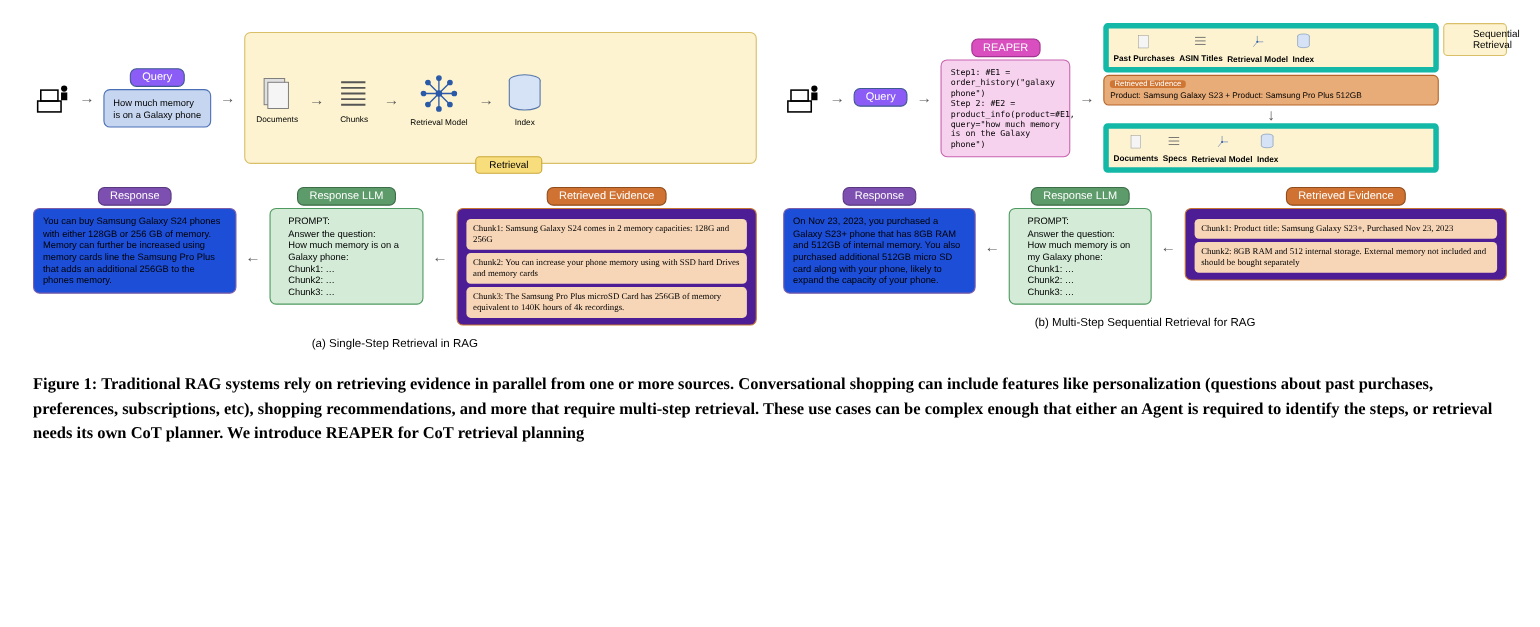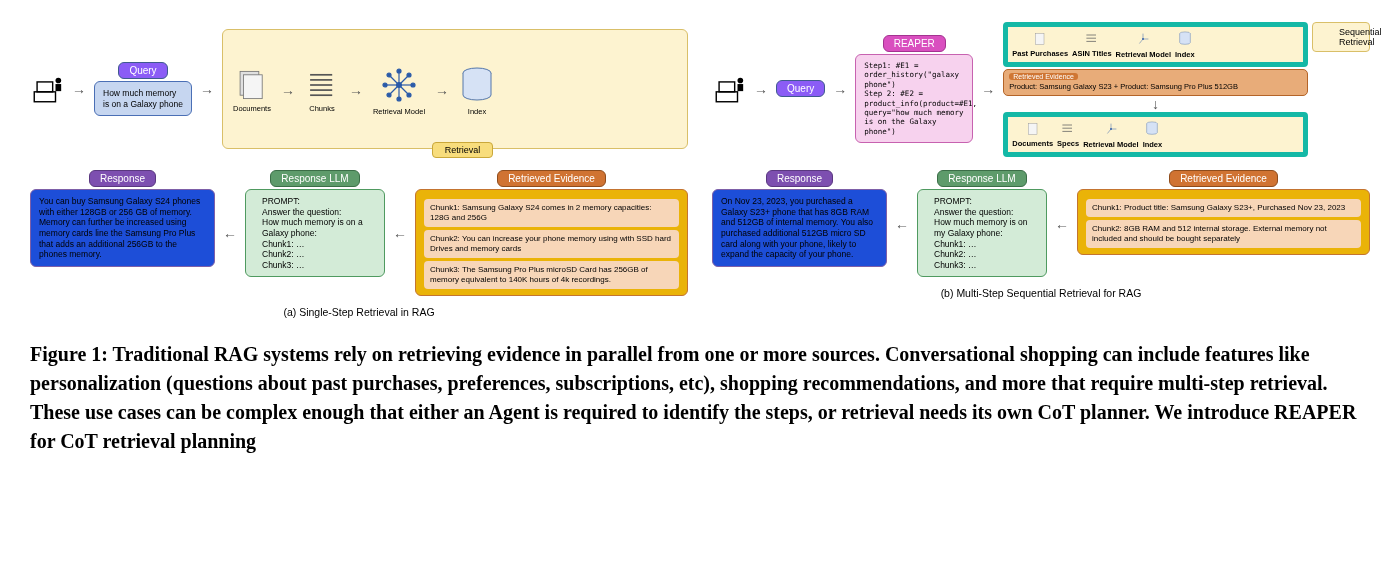--- a/index.html
+++ b/index.html
@@ -11,35 +11,35 @@
   .box { border: 1.5px solid; border-radius: 6px; padding: 6px 8px; font-size: 8.5px; line-height: 1.25; }
   .label-pill { display: inline-block; border: 1.5px solid; border-radius: 6px; padding: 2px 10px; font-size: 10px; margin-bottom: 2px; font-weight: 500; }
   .stack { display: flex; flex-direction: column; align-items: center; }
   
   .query    { background: #c6d6f0; border-color: #4a6fb5; }
   .query-lbl{ background: #8b5cf6; border-color: #3f5a8f; color: #fff; }
   .response { background: #1d4ed8; border-color: #7d5fa8; }
   .response-lbl { background: #7d4fb0; border-color: #5a3880; color:#fff; }
   .llm      { background: #d3ebd7; border-color: #4f9a60; padding-left: 16px; }
   .llm-lbl  { background: #5e9b6b; border-color: #3b6e47; color:#fff; }
-  .evidence { background: #eab308; border-color: #c47430; }
+  .evidence { background: #4c1d95; border-color: #c47430; font-family: Liberation Serif, serif; }
   .evidence-lbl { background: #d07332; border-color: #8f4c1c; color:#fff; }
   .chunk    { background: #f7d6b8; border-color: #d08c4e; border-radius: 4px; padding: 4px 6px; margin-top: 3px; font-size: 8px; }
   .retrieval-box { background: #fdf3d0; border: 1.5px solid #d9bf68; border-radius: 6px; padding: 8px 10px 6px; display: flex; gap: 10px; align-items: center; position: relative; }
   .retrieval-lbl { background: #f8dd7c; border: 1.5px solid #caa83a; border-radius: 4px; padding: 2px 12px; font-size: 9px; position: absolute; bottom: -10px; left: 45%; }
   .seq-lbl { background: #fdf3d0; border: 1.5px solid #d9bf68; border-radius: 4px; padding: 4px 26px; font-size: 9px; text-align: center; }
   .reaper   { background: #f7d2ee; border-color: #c762b0; font-family: monospace; font-size: 7.5px; }
   .reaper-lbl { background: #d94fbf; border-color: #a33390; color: #fff; }
   .mini     { font-size: 7px; }
   .svg-ico { width: 34px; height: 34px; }
   svg { display: block; }
   .icon-col { display: flex; flex-direction: column; align-items: center; gap: 2px; font-size: 7.5px; }
   .arrow { color: #555; font-size: 14px; }
   .caption { font-size: 10.5px; font-weight: normal; text-align: center; margin-top: 10px; }
-  .figcaption { font-family: Georgia, 'Times New Roman', serif; font-weight: bold; font-size: 20px; line-height: 1.45; margin-top: 22px; }
+  .figcaption { font-family: Georgia, 'Times New Roman', serif; font-weight: bold; font-size: 15px; line-height: 1.45; margin-top: 22px; }
   .retr-ev-box { border: 1.5px solid #b46428; background: #e8ac79; border-radius: 5px; padding: 2px 5px 4px; font-size: 7.5px; margin-top: 2px; }
   .retr-ev-box .hdr { background: #cf7634; color:#fff; display:inline-block; padding:0 4px; border-radius:3px; font-size:7px; margin-bottom:2px; }
   .inner-retrieval { background:#fdf3d0; border:5px solid #14b8a6; border-radius:4px; padding:3px 4px; display:flex; gap:4px; align-items:center;font-weight:bold; }
 </style>
 </head>
 <body>
 
 <div class="figure-wrap">
 
   <div class="panel">

